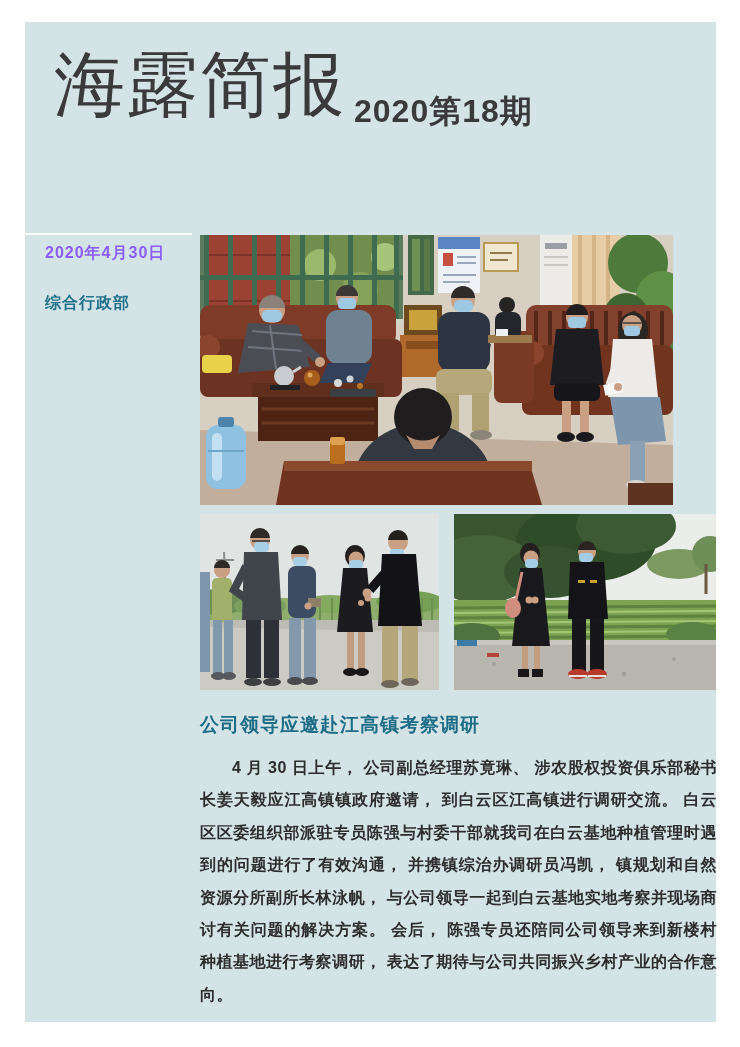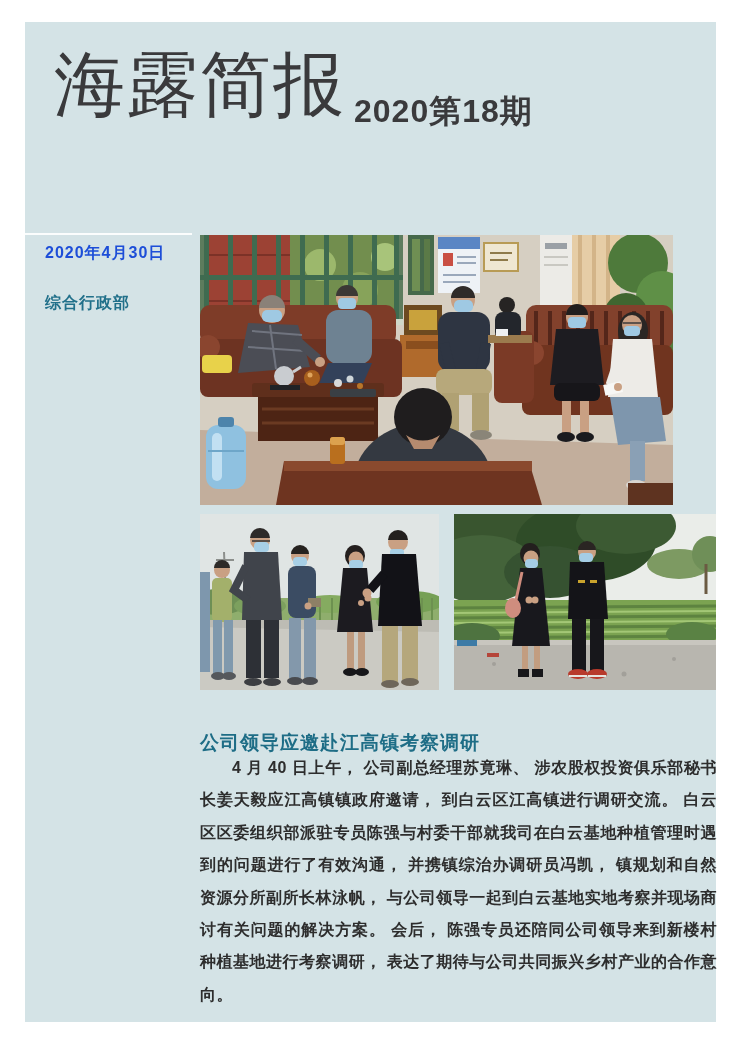--- a/index.html
+++ b/index.html
@@ -10,29 +10,29 @@
   .panel{position:absolute;left:25px;top:22px;width:691px;height:1000px;background:#d4e3e6;}
   .title{
     position:absolute;left:54px;top:44px;margin:0;
     font-size:71px;font-weight:normal;color:#3a3a3c;letter-spacing:2px;line-height:1.15;
   }
   .issue{
     position:absolute;left:354px;top:90px;
     font-size:32px;font-weight:bold;color:#3a3a3c;letter-spacing:1px;
   }
   .divider{position:absolute;left:25px;top:233px;width:167px;height:2px;background:#fbfdfd;}
-  .side-date{position:absolute;left:45px;top:243px;font-size:16px;font-weight:bold;color:#1d4ed8;letter-spacing:1px;}
+  .side-date{position:absolute;left:45px;top:243px;font-size:16px;font-weight:bold;color:#8b5cf6;letter-spacing:1px;}
   .side-dept{position:absolute;left:45px;top:293px;font-size:16px;font-weight:bold;color:#21708a;letter-spacing:1px;}
   .photo{position:absolute;overflow:hidden;background:#c9c9c4;}
   .photo svg{display:block;}
   .photo-main{left:200px;top:235px;width:473px;height:270px;}
   .photo-left{left:200px;top:514px;width:239px;height:176px;}
   .photo-right{left:454px;top:514px;width:262px;height:176px;}
   .heading{
-    position:absolute;left:200px;top:730px;margin:0;width:517px;
+    position:absolute;left:200px;top:712px;margin:0;width:517px;
     font-size:19px;font-weight:bold;color:#1e6d86;letter-spacing:1px;
   }
   .body-text{
     position:absolute;left:200px;top:752px;margin:0;width:517px;
     font-size:16px;font-weight:bold;line-height:32.4px;color:#2d2d2d;
     text-align:justify;text-indent:2em;letter-spacing:0.5px;
   }
 </style>
 </head>
 <body>
@@ -424,14 +424,14 @@
         <rect x="136" y="105" width="14" height="52" fill="#17171b"></rect>
         <ellipse cx="124" cy="160" rx="10" ry="5" fill="#b83a2c"></ellipse>
         <ellipse cx="143" cy="160" rx="10" ry="5" fill="#b83a2c"></ellipse>
         <line x1="115" y1="162" x2="133" y2="162" stroke="#e6e3de" stroke-width="2"></line>
         <line x1="134" y1="162" x2="152" y2="162" stroke="#e6e3de" stroke-width="2"></line>
       </g>
     </svg>
   </div>
 
   <h2 class="heading">公司领导应邀赴江高镇考察调研</h2>
-  <p class="body-text">4 月 40 日上午， 公司副总经理苏竟琳、 涉农股权投资俱乐部秘书长姜天毅应江高镇镇政府邀请， 到白云区江高镇进行调研交流。 白云区区委组织部派驻专员陈强与村委干部就我司在白云基地种植管理时遇到的问题进行了有效沟通， 并携镇综治办调研员冯凯， 镇规划和自然资源分所副所长林泳帆， 与公司领导一起到白云基地实地考察并现场商讨有关问题的解决方案。 会后， 陈强专员还陪同公司领导来到新楼村种植基地进行考察调研， 表达了期待与公司共同振兴乡村产业的合作意向。</p>
+  <p class="body-text">4 月 30 日上午， 公司副总经理苏竟琳、 涉农股权投资俱乐部秘书长姜天毅应江高镇镇政府邀请， 到白云区江高镇进行调研交流。 白云区区委组织部派驻专员陈强与村委干部就我司在白云基地种植管理时遇到的问题进行了有效沟通， 并携镇综治办调研员冯凯， 镇规划和自然资源分所副所长林泳帆， 与公司领导一起到白云基地实地考察并现场商讨有关问题的解决方案。 会后， 陈强专员还陪同公司领导来到新楼村种植基地进行考察调研， 表达了期待与公司共同振兴乡村产业的合作意向。</p>
 </div>
 
 </body></html>

